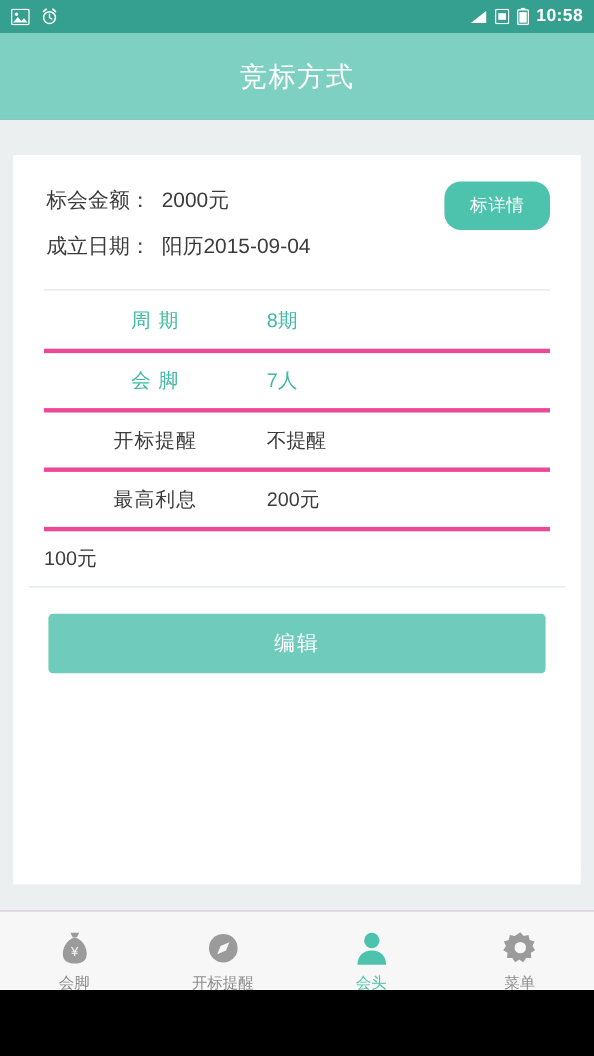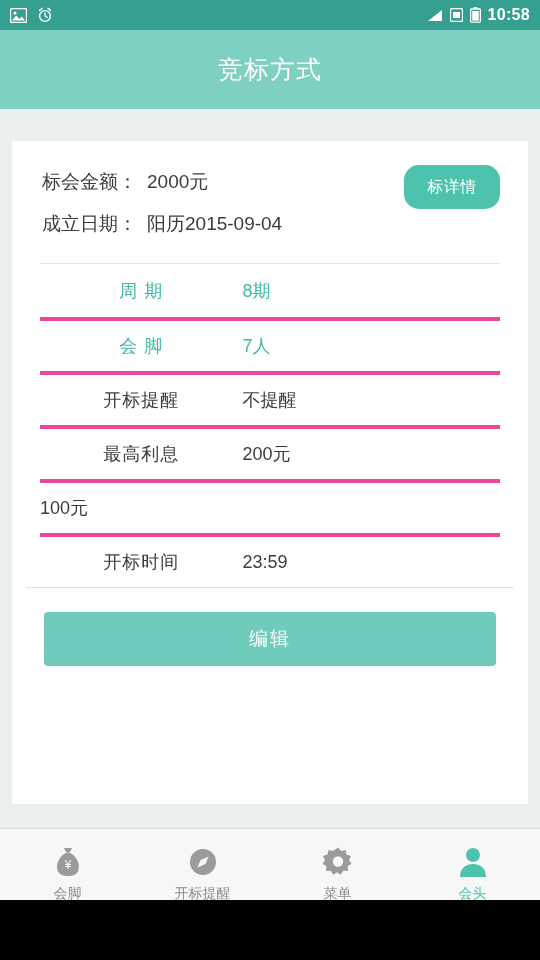--- a/index.html
+++ b/index.html
@@ -240,24 +240,20 @@
           <span class="k">开标提醒</span>
           <span class="v">不提醒</span>
         </div>
         <div class="row">
           <span class="k">最高利息</span>
           <span class="v">200元</span>
         </div>
         <div class="row">
           <span class="v">100元</span>
         </div>
-        <div class="row">
-          <span class="k">开标时间</span>
-          <span class="v">23:59</span>
-        </div>
       </div>
 
       <div class="edit-wrap">
         <button class="edit-btn">编辑</button>
       </div>
     </div>
     <div class="card-shadow"></div>
   </div>
 
   <div class="tabbar">
@@ -276,39 +272,39 @@
     <div class="tab">
       <span class="ticon">
         <svg width="32" height="32" viewBox="0 0 32 32">
             <circle cx="16" cy="16" r="13" fill="#9b9b9b"></circle>
             <path d="M21.5 10.5 L13.5 14 L10.5 21.5 L18.5 18 Z" fill="#f7f7f7"></path>
           </svg>
       </span>
       <span class="tlabel">开标提醒</span>
     </div>
 
+    <div class="tab active">
+      <span class="ticon">
+        <svg width="30" height="32" viewBox="0 0 30 32">
+            <circle cx="15" cy="9" r="7" fill="#4dc3ae"></circle>
+            <path d="M15 18 C7 18 2 23 2 31 L28 31 C28 23 23 18 15 18 Z" fill="#4dc3ae"></path>
+          </svg>
+      </span>
+      <span class="tlabel">会头</span>
+    </div>
+
     <div class="tab">
       <span class="ticon">
         <svg width="32" height="32" viewBox="0 0 32 32">
             <path d="M16 1.5 L19 5 L23.5 4 L24.5 8.5 L29 10 L27 14 L29.5 17.8 L25.6 20.2 L26 25 L21.3 24.8 L18.6 28.8 L15 26.2 L11.4 28.8 L8.7 24.8 L4 25 L4.4 20.2 L0.5 17.8 L3 14 L1 10 L5.5 8.5 L6.5 4 L11 5 Z" fill="#9b9b9b"></path>
             <circle cx="16" cy="15.5" r="5.2" fill="#f7f7f7"></circle>
           </svg>
       </span>
       <span class="tlabel">菜单</span>
     </div>
-
-    <div class="tab active">
-      <span class="ticon">
-        <svg width="30" height="32" viewBox="0 0 30 32">
-            <circle cx="15" cy="9" r="7" fill="#4dc3ae"></circle>
-            <path d="M15 18 C7 18 2 23 2 31 L28 31 C28 23 23 18 15 18 Z" fill="#4dc3ae"></path>
-          </svg>
-      </span>
-      <span class="tlabel">会头</span>
-    </div>
   </div>
 
   <div class="navbar">
     <div class="nav-btn">
       <svg width="18" height="18" viewBox="0 0 18 18">
           <path d="M13 2 L4 9 L13 16 Z" fill="#d9d9d9"></path>
         </svg>
     </div>
     <div class="nav-btn">
       <svg width="18" height="18" viewBox="0 0 18 18">

